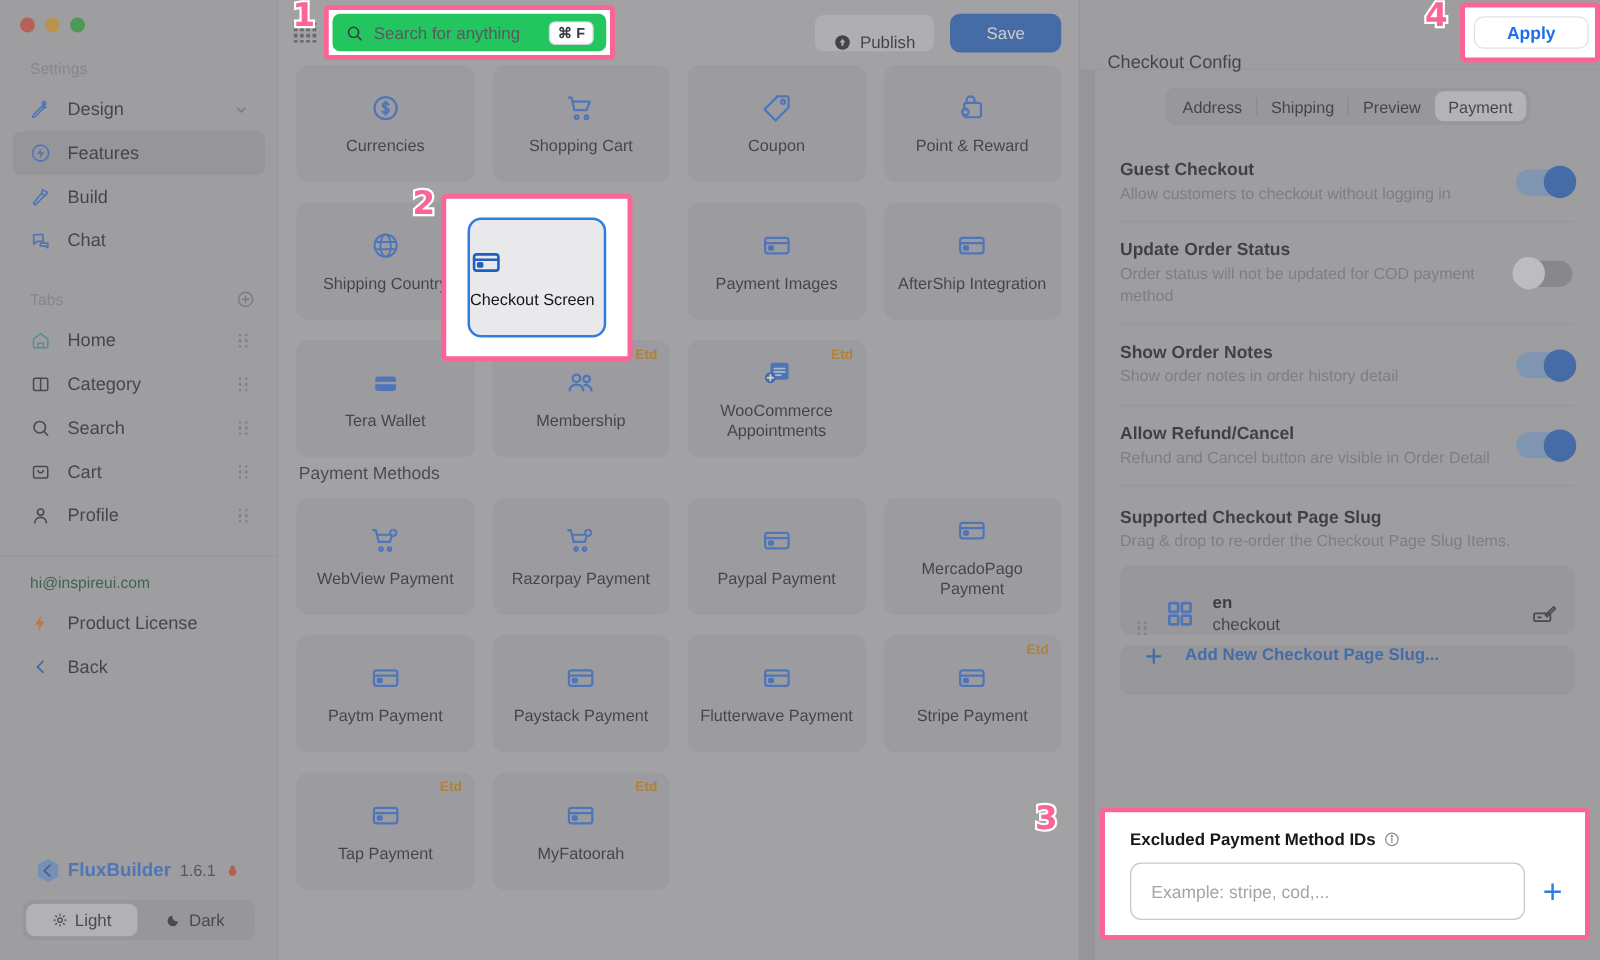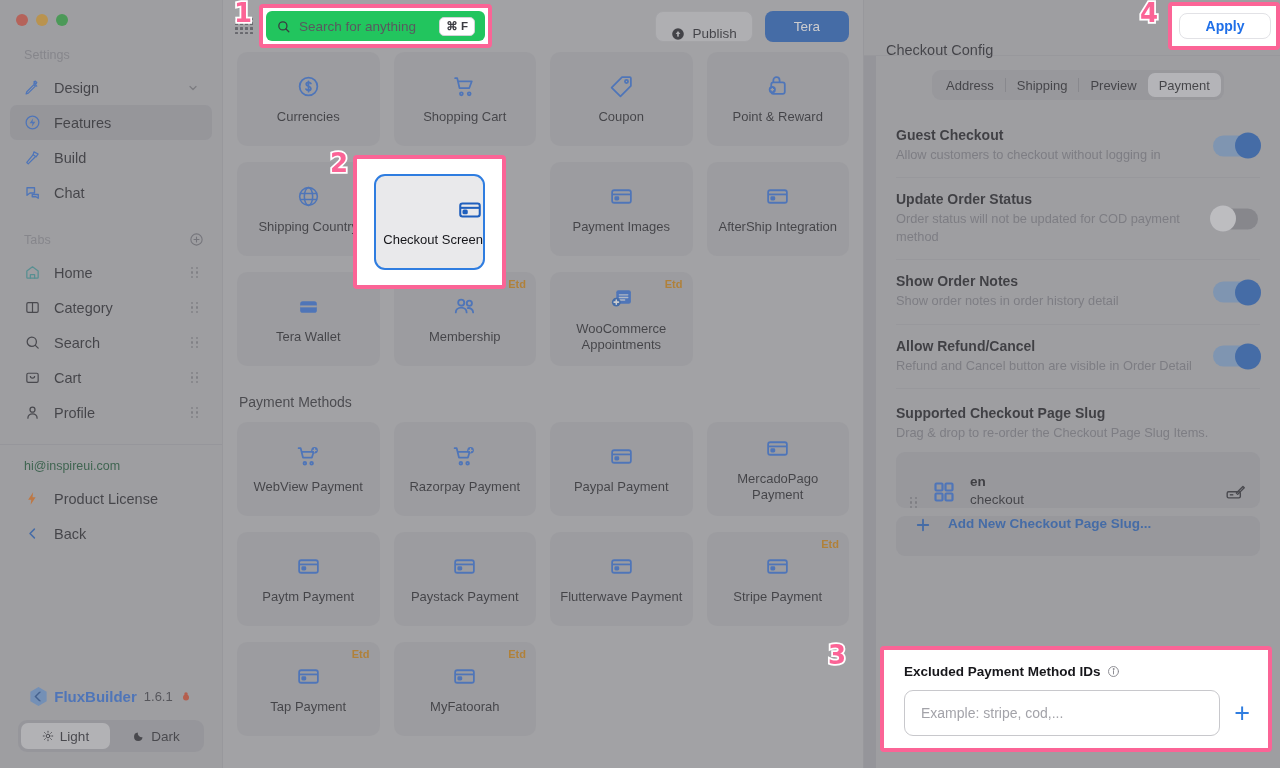--- a/index.html
+++ b/index.html
@@ -100,21 +100,21 @@
   }
   .tile .tname {
     font-size: 13px; color: #1d1d21; text-align: center; line-height: 1.22;
   }
   .tile .etd {
     position: absolute; top: 6px; right: 10px;
     font-size: 11px; color: #d18209; font-weight: 600;
   }
   .tile-ico { width: 26px; height: 26px; display: flex; align-items: center; justify-content: center; }
   .tile.hole { background: transparent; }
-  .group-title { font-size: 14px; color: #2a2a2e; margin: 28px 0 12px 2px; }
+  .group-title { font-size: 14px; color: #2a2a2e; margin: 4px 0 12px 2px; }
 
   
   .rpanel {
     width: 417px; flex: 0 0 417px; height: 768px;
     background: #b2b2b5; border-left: 1px solid #a9a9ac;
     position: relative; display: flex; flex-direction: column;
   }
   .rp-head {
     height: 56px; flex: 0 0 56px; display: flex; align-items: center;
     padding: 0 14px 0 22px; border-bottom: 1px solid #a9a9ac;
@@ -189,21 +189,21 @@
   .kbd {
     border: 1px solid #d2d2d6; border-radius: 5px; padding: 1.5px 6px;
     font-size: 11.5px; color: #3c3c42; background: #fff; font-weight: 600;
   }
 
   
   #c2 { left: 353px; top: 155px; width: 153px; height: 134px; }
   #c2 .inner-tile {
     position: absolute; left: 17px; top: 15px; right: 17px; bottom: 15px;
     background: #e9e9eb; border: 2px solid #2f7de0; border-radius: 11px;
-    display: flex; flex-direction: column; align-items: flex-end; justify-content: center; gap: 9px;
+    display: flex; flex-direction: column; align-items: flex-start; justify-content: center; gap: 9px;
   }
   #c2 .tname2 { font-size: 13px; color: #16161a; }
 
   
   #c3 { left: 880px; top: 646px; width: 392px; height: 106px; }
   #c3 .c3inner { position: absolute; inset: 0; background: #fff; padding: 14px 18px 0 20px; }
   .c3-label { display: flex; align-items: center; gap: 6px; font-size: 13.5px; color: #17171b; font-weight: 600; }
   .c3-row { display: flex; align-items: center; gap: 14px; margin-top: 11px; }
   .c3-input {
     flex: 1; height: 46px; border: 1px solid #c8c8cc; border-radius: 9px;
@@ -450,21 +450,21 @@
       <div class="topbar-spacer"></div>
       <div class="btn-publish">
         <svg width="14" height="14" viewBox="0 0 24 24" fill="#1c1c20">
               <circle cx="12" cy="12" r="10"></circle>
               <path d="M12 7l4 5h-8z" fill="#cfcfd1"></path>
               <rect x="10.6" y="11" width="2.8" height="5.5" fill="#cfcfd1"></rect>
             </svg>
         <span>Publish</span>
       </div>
       <div class="btn-save">
-        <span>Tera</span>
+        <span>Save</span>
       </div>
     </div>
 
     <div class="grid-scroll">
 
       <div class="tile-grid">
         <div class="tile">
           <span class="tile-ico">
             <svg width="25" height="25" viewBox="0 0 24 24" fill="none" stroke="#2f6fdb" stroke-width="1.7" stroke-linecap="round">
                   <circle cx="12" cy="12" r="8.5"></circle>

